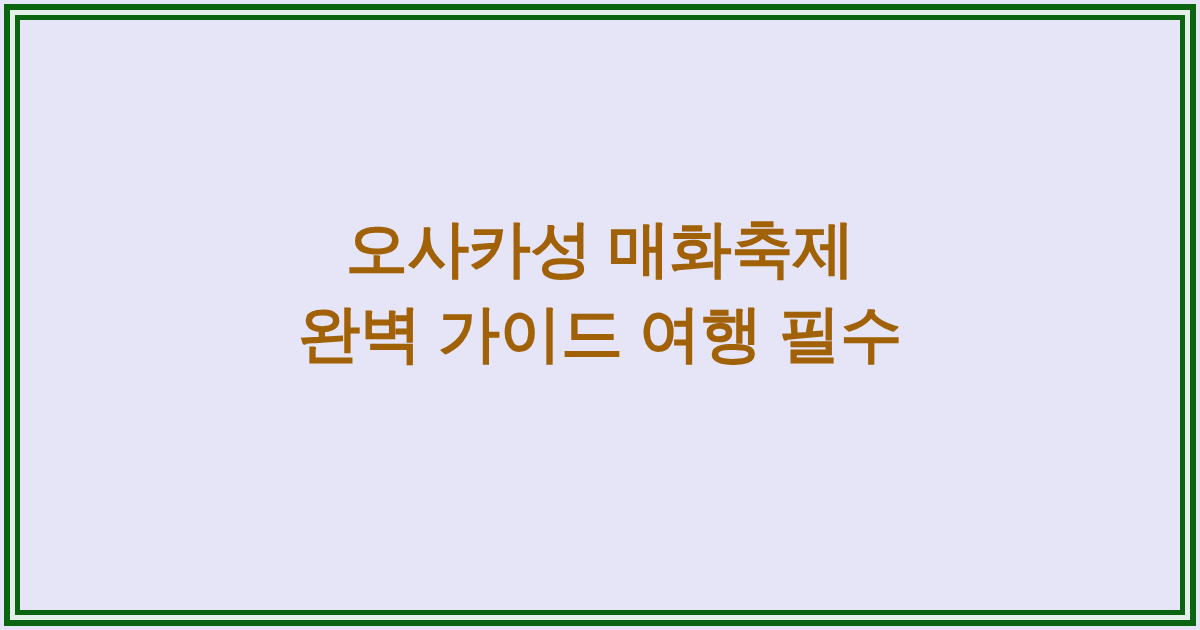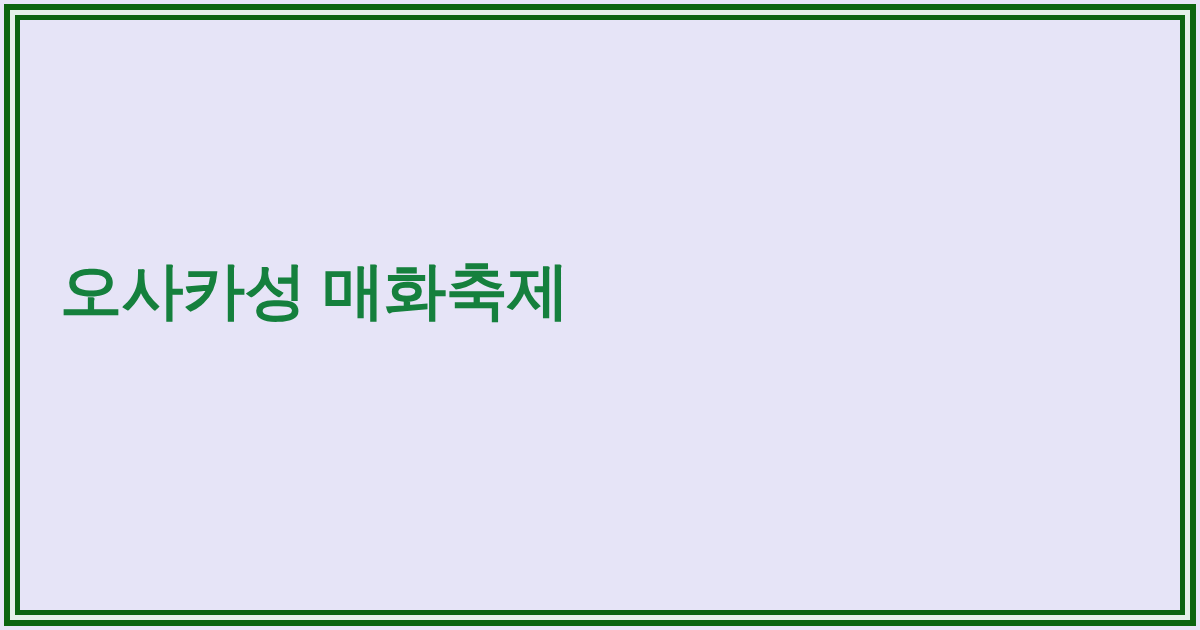--- a/index.html
+++ b/index.html
@@ -44,22 +44,22 @@
     border: 5px solid #0b6410;
     background: #e6e4f7;
     display: flex;
     align-items: center;
     justify-content: center;
   }
 
   
   .headline {
     width: 100%;
-    text-align: left;
-    color: #15803d;
+    text-align: center;
+    color: #a16207;
     font-size: 62px;
     font-weight: 700;
     line-height: 1.38;
     letter-spacing: -0.5px;
     padding: 0 40px;
     box-sizing: border-box;
     word-break: keep-all;
     margin-top: -6px;
   }
 
@@ -70,17 +70,18 @@
 </style>
 </head>
 <body>
 
 <div class="card">
   <div class="frame-outer">
     <div class="frame-inner">
 
       <h1 class="headline">
         <span class="headline-line">오사카성 매화축제</span>
+        <span class="headline-line">완벽 가이드 여행 필수</span>
       </h1>
 
     </div>
   </div>
 </div>
 
 </body></html>

